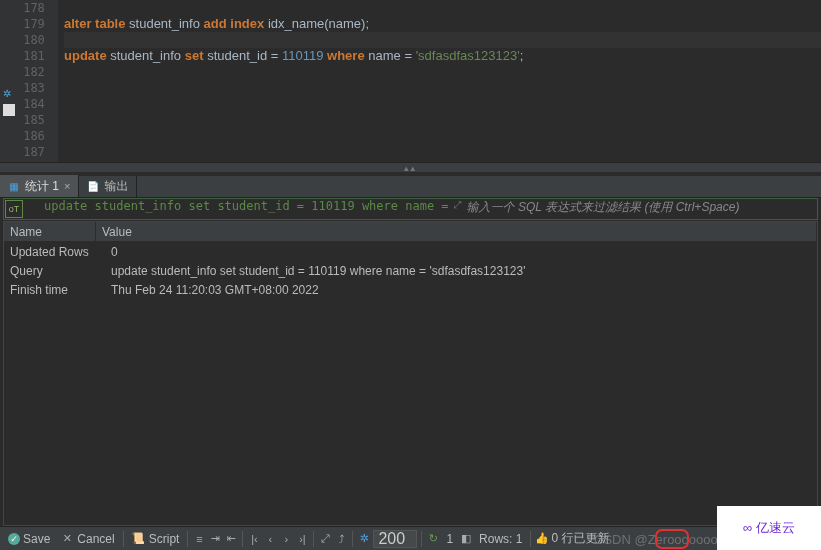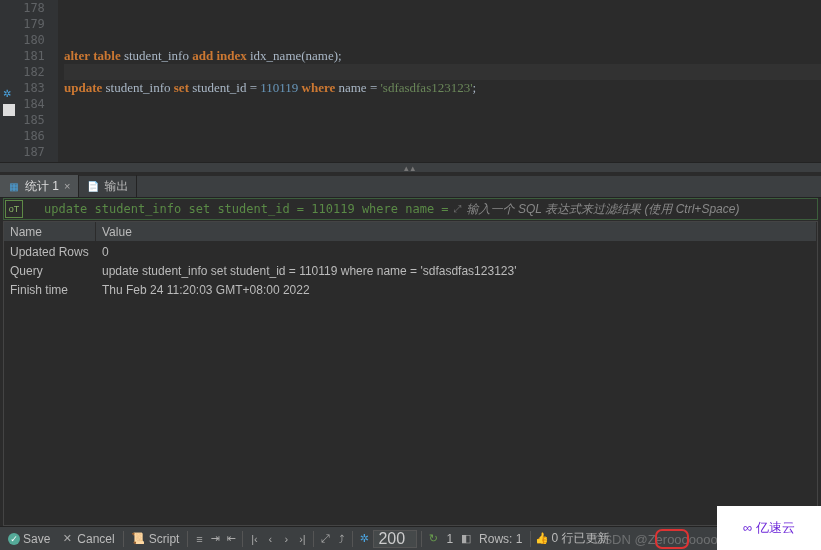--- a/index.html
+++ b/index.html
@@ -17,24 +17,23 @@
   padding-top: 88px; gap: 4px;
 }
 .gutter-icons .gi { width: 12px; height: 12px; font-size: 10px; }
 .line-numbers {
   width: 40px; background: #313335; color: #606366;
   font-family: Consolas, monospace; font-size: 12px;
   padding-top: 0; text-align: center; padding-right: 8px; line-height: 16px;
 }
 .code {
   flex: 1; background: #2b2b2b;
-  font-family: Liberation Serif, serif; font-size: 13px;
+  font-family: Liberation Sans, sans-serif; font-size: 13px;
   line-height: 16px; padding-left: 6px; white-space: pre;
   position: relative;
-  margin-top: 32px;
 }
 .code .line { height: 16px; }
 .code .cur { background: #323232; width: 100%; }
 .kw { color: #cc7832; font-weight: bold; }
 .id { color: #a9b7c6; }
 .num { color: #6897bb; }
 .str { color: #6a8759; }
 .pn { color: #a9b7c6; }
 .scroll-h {
   position: absolute; bottom: 0; left: 58px; right: 0; height: 14px;
@@ -56,21 +55,21 @@
   height: 22px; display: flex; align-items: center; gap: 5px;
   padding: 0 8px; font-size: 12px;
   border-right: 1px solid #232323;
 }
 .tab.active { background: #4e5254; color: #ddd; }
 .tab-icon { width: 12px; height: 12px; display: inline-flex; align-items: center; justify-content: center; font-size: 10px; }
 .tab .close { color: #aaa; font-size: 11px; }
 .filter-bar {
   position: absolute; top: 198px; left: 3px; right: 3px; height: 22px;
   background: #2b2b2b; border: 1px solid #3c5e3c;
-  display: flex; align-items: center;
+  display: flex; align-items: flex-start;
 }
 .filter-icon {
   width: 18px; height: 18px; border: 1px solid #5e8a46; margin: 1px;
   display: flex; align-items: center; justify-content: center;
   color: #8ab767; font-size: 9px;
 }
 .filter-query {
   color: #5a8a46; font-family: Consolas, monospace; font-size: 12px;
   padding-left: 20px; flex: 0 0 auto;
 }
@@ -86,21 +85,21 @@
 .thead {
   display: flex; height: 20px; background: #3c3f41;
   border-bottom: 1px solid #2b2b2b; font-size: 12px; color: #bbb;
 }
 .th, .td {
   border-right: 1px solid #2b2b2b; padding: 2px 6px;
   display: flex; align-items: center;
 }
 .col-name { width: 92px; }
 .col-value { flex: 1; }
-.trow { display: flex; height: 19px; font-size: 12px; color: #bbb; }
+.trow { display: flex; height: 19px; font-size: 12px; color: #bbb; gap: 9px; }
 .statusbar {
   position: absolute; bottom: 0; left: 0; right: 0; height: 24px;
   background: #3c3f41; border-top: 1px solid #232323;
   display: flex; align-items: center; gap: 2px; padding: 0 4px;
   font-size: 12px; color: #bbb;
 }
 .sb-btn { display: flex; align-items: center; gap: 3px; padding: 0 4px; height: 20px; }
 .sb-sep { width: 1px; height: 16px; background: #555; margin: 0 2px; }
 .sb-ico { width: 14px; height: 14px; display: inline-flex; align-items: center; justify-content: center; font-size: 11px; color: #aaa; }
 .sb-input {

